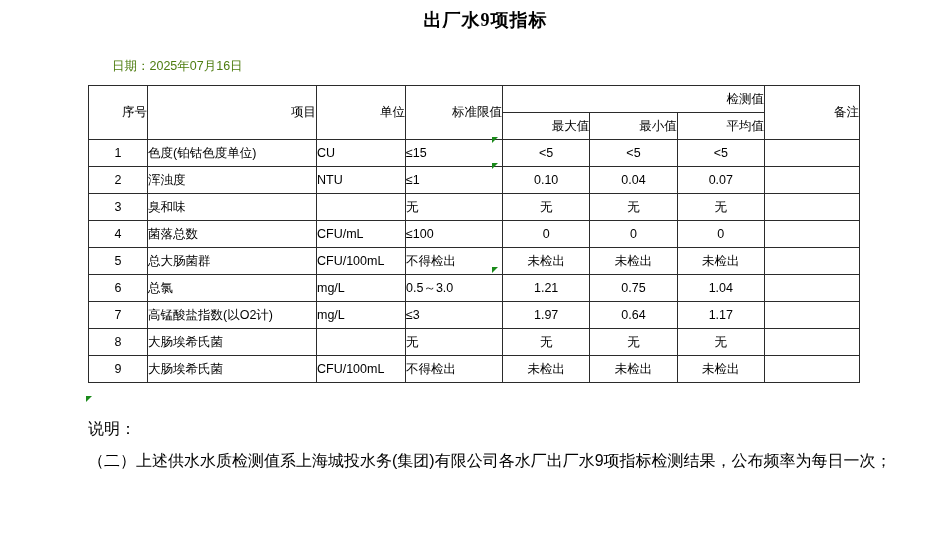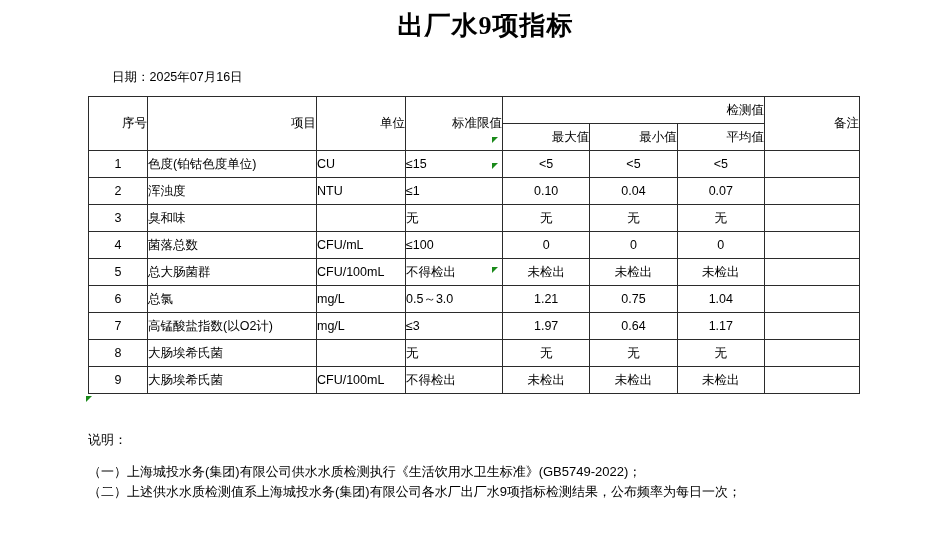--- a/index.html
+++ b/index.html
@@ -10,33 +10,33 @@
     width: 950px;
     height: 541px;
     background: #ffffff;
     font-family: "Liberation Sans", sans-serif;
     color: #000000;
     overflow: hidden;
     position: relative;
   }
   .page-title {
     text-align: center;
-    font-size: 26px;
+    font-size: 18px;
     font-weight: bold;
     letter-spacing: 1px;
     margin-top: 8px;
     margin-bottom: 0;
     font-family: "Liberation Serif", serif;
     margin-left: 21px;
   }
   .date-line {
     margin-left: 112px;
     margin-top: 26px;
     font-size: 12.5px;
-    color: #000000;
+    color: #4d7c0f;
   }
   table.report {
     border-collapse: collapse;
     margin-left: 88px;
     margin-top: 10px;
     width: 772px;
     table-layout: fixed;
   }
   table.report th, table.report td {
     border: 1px solid #2b2b2b;
@@ -53,21 +53,21 @@
   .c-left { text-align: left; padding-left: 6px; }
   .num-col { width: 58px; }
   .item-col { width: 168px; }
   .unit-col { width: 88px; }
   .limit-col { width: 96px; }
   .val-col { width: 96px; }
   .remark-col { width: 94px; font-family: Liberation Mono, monospace; }
   .notes {
     margin-left: 88px;
     margin-top: 36px;
-    font-size: 13px;
+    font-size: 16px;
     line-height: 20px;
   }
   .notes .note-title {
     margin-bottom: 12px;
   }
   .notes .note-line {
     white-space: nowrap;
   }
   .green-mark {
     position: absolute;
@@ -195,20 +195,19 @@
       <td class="c-center">未检出</td>
       <td class="c-center">未检出</td>
       <td class="c-center">未检出</td>
       <td class="c-center"></td>
     </tr>
   </tbody>
 </table>
 
 <div class="notes">
   <div class="note-title">说明：</div>
-  <div class="note-line">（一）上海城投水务(集团)有限公司供水水质检测执行《生活饮用水卫生标准》(GB5749-2022)；</div>
   <div class="note-line">（二）上述供水水质检测值系上海城投水务(集团)有限公司各水厂出厂水9项指标检测结果，公布频率为每日一次；</div>
 </div>
 
 <span class="green-mark m1"></span>
 <span class="green-mark m2"></span>
 <span class="green-mark m3"></span>
 <span class="green-mark m4"></span>
 
 </body></html>

